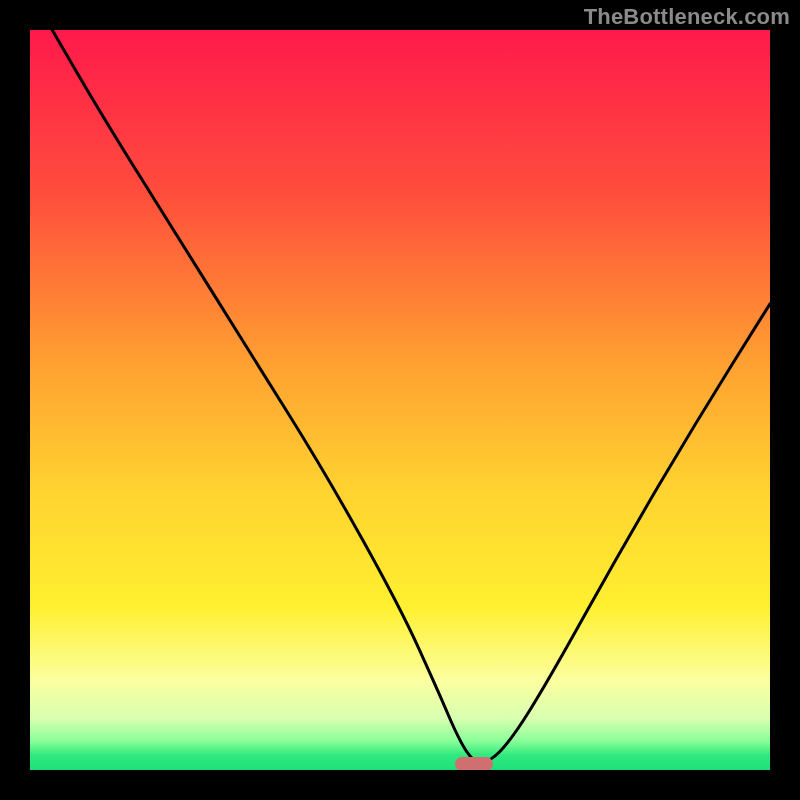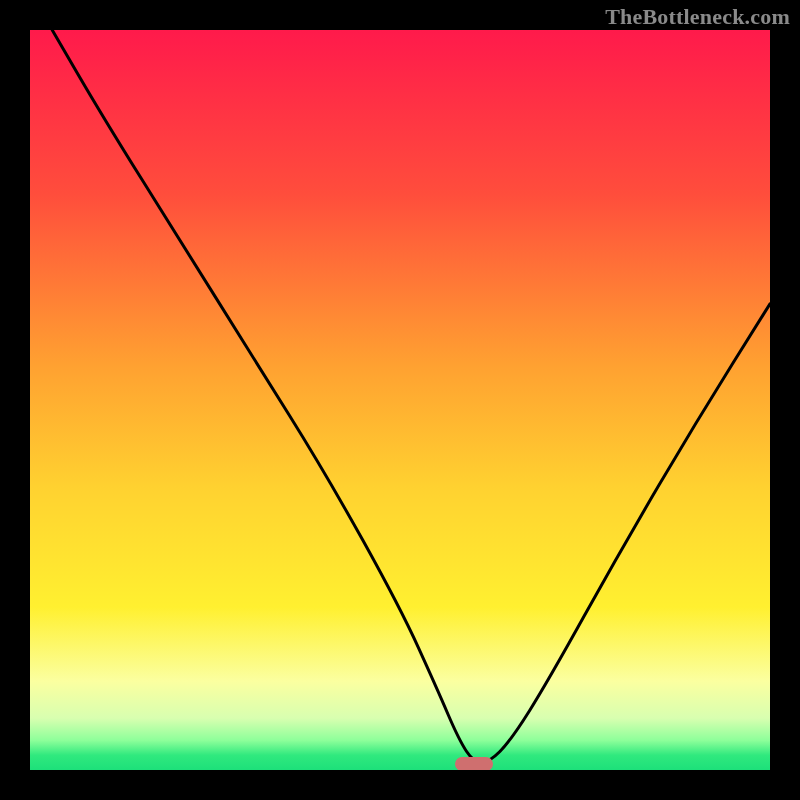--- a/index.html
+++ b/index.html
@@ -42,21 +42,21 @@
   }
   .marker {
     position: absolute;
     background: #cf6f6f;
     border-radius: 8px;
   }
   .watermark {
     position: absolute;
     top: 4px;
     right: 10px;
-    font-family: Liberation Serif, serif;
+    font-family: Liberation Sans, sans-serif;
     font-size: 22px;
     font-weight: bold;
     color: #8a8a8a;
     letter-spacing: 0.2px;
   }
 </style>
 </head>
 <body>
 
 <div class="frame">

